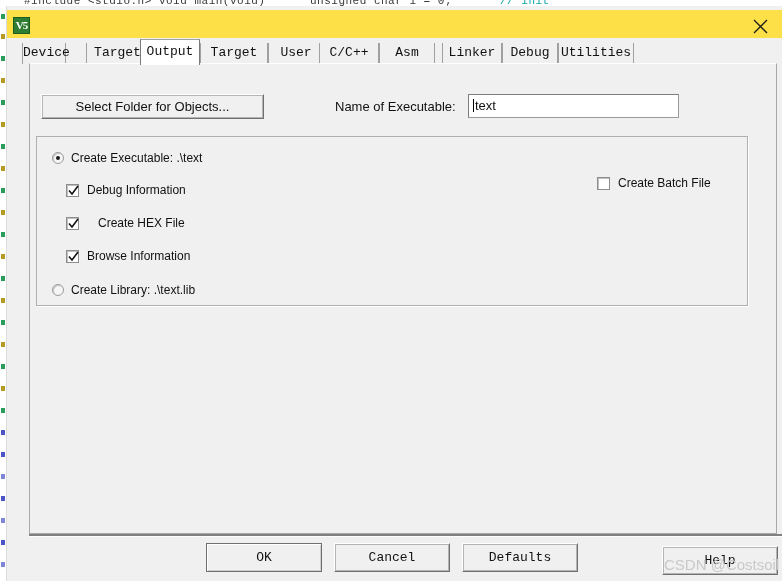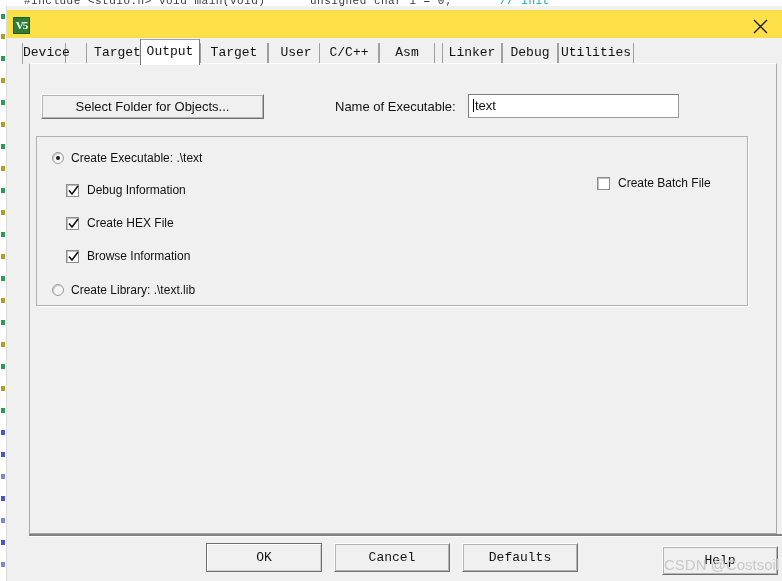--- a/index.html
+++ b/index.html
@@ -388,21 +388,21 @@
 
     <div class="check-row" style="left:59px; top:177px;">
       <span class="check-box">
         <svg width="11" height="12" viewBox="0 0 11 12">
           <path d="M1 5.5 L4 9 L10 1" stroke="#111111" stroke-width="1.6" fill="none"></path>
         </svg>
       </span>
       <span class="row-label">Debug Information</span>
     </div>
 
-    <div class="check-row" style="left:59px; top:210px;">
+    <div class="check-row" style="left:59px; top:210px;gap:11px;">
       <span class="check-box">
         <svg width="11" height="12" viewBox="0 0 11 12">
           <path d="M1 5.5 L4 9 L10 1" stroke="#111111" stroke-width="1.6" fill="none"></path>
         </svg>
       </span>
       <span class="row-label">Create HEX File</span>
     </div>
 
     <div class="check-row" style="left:59px; top:243px;">
       <span class="check-box">

